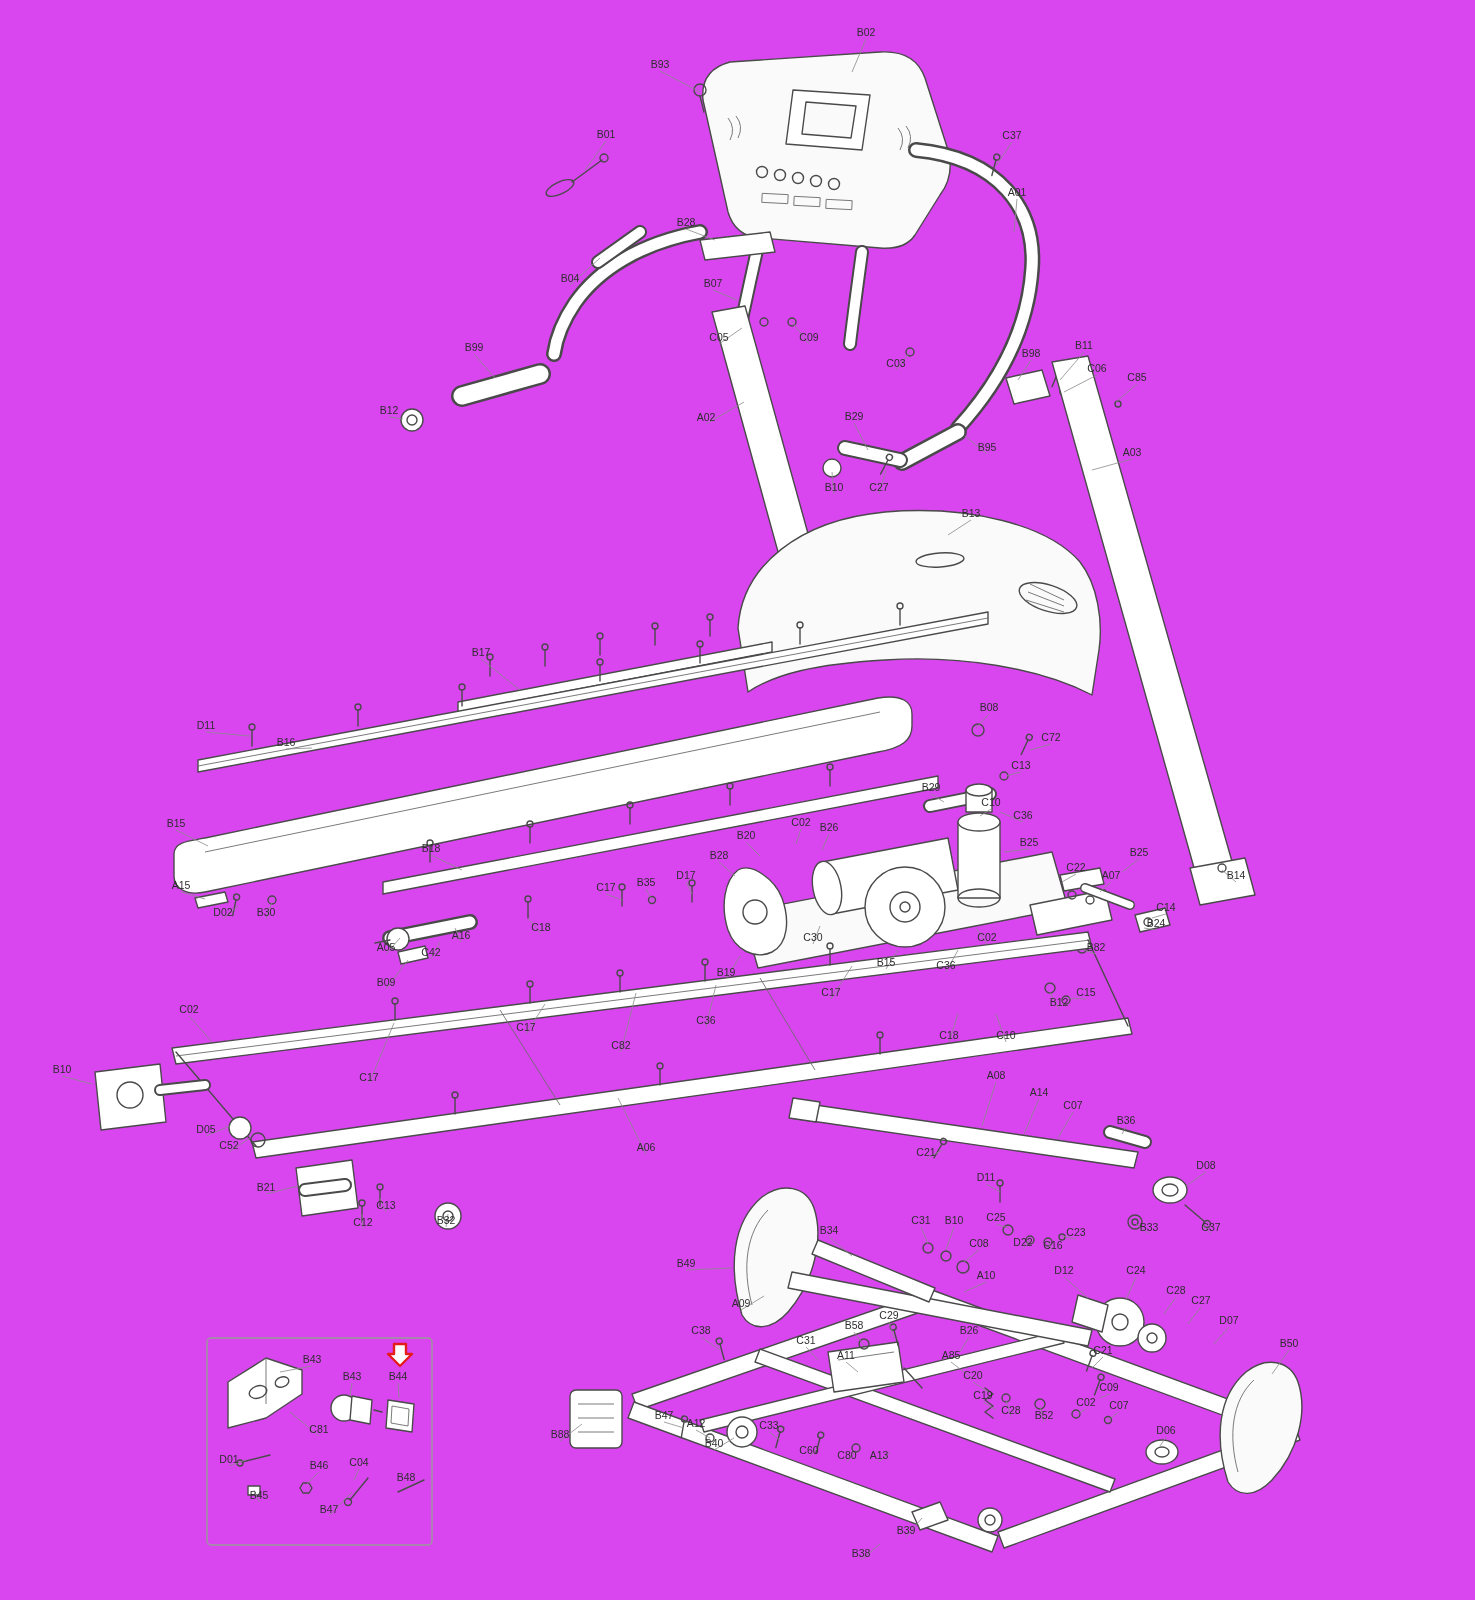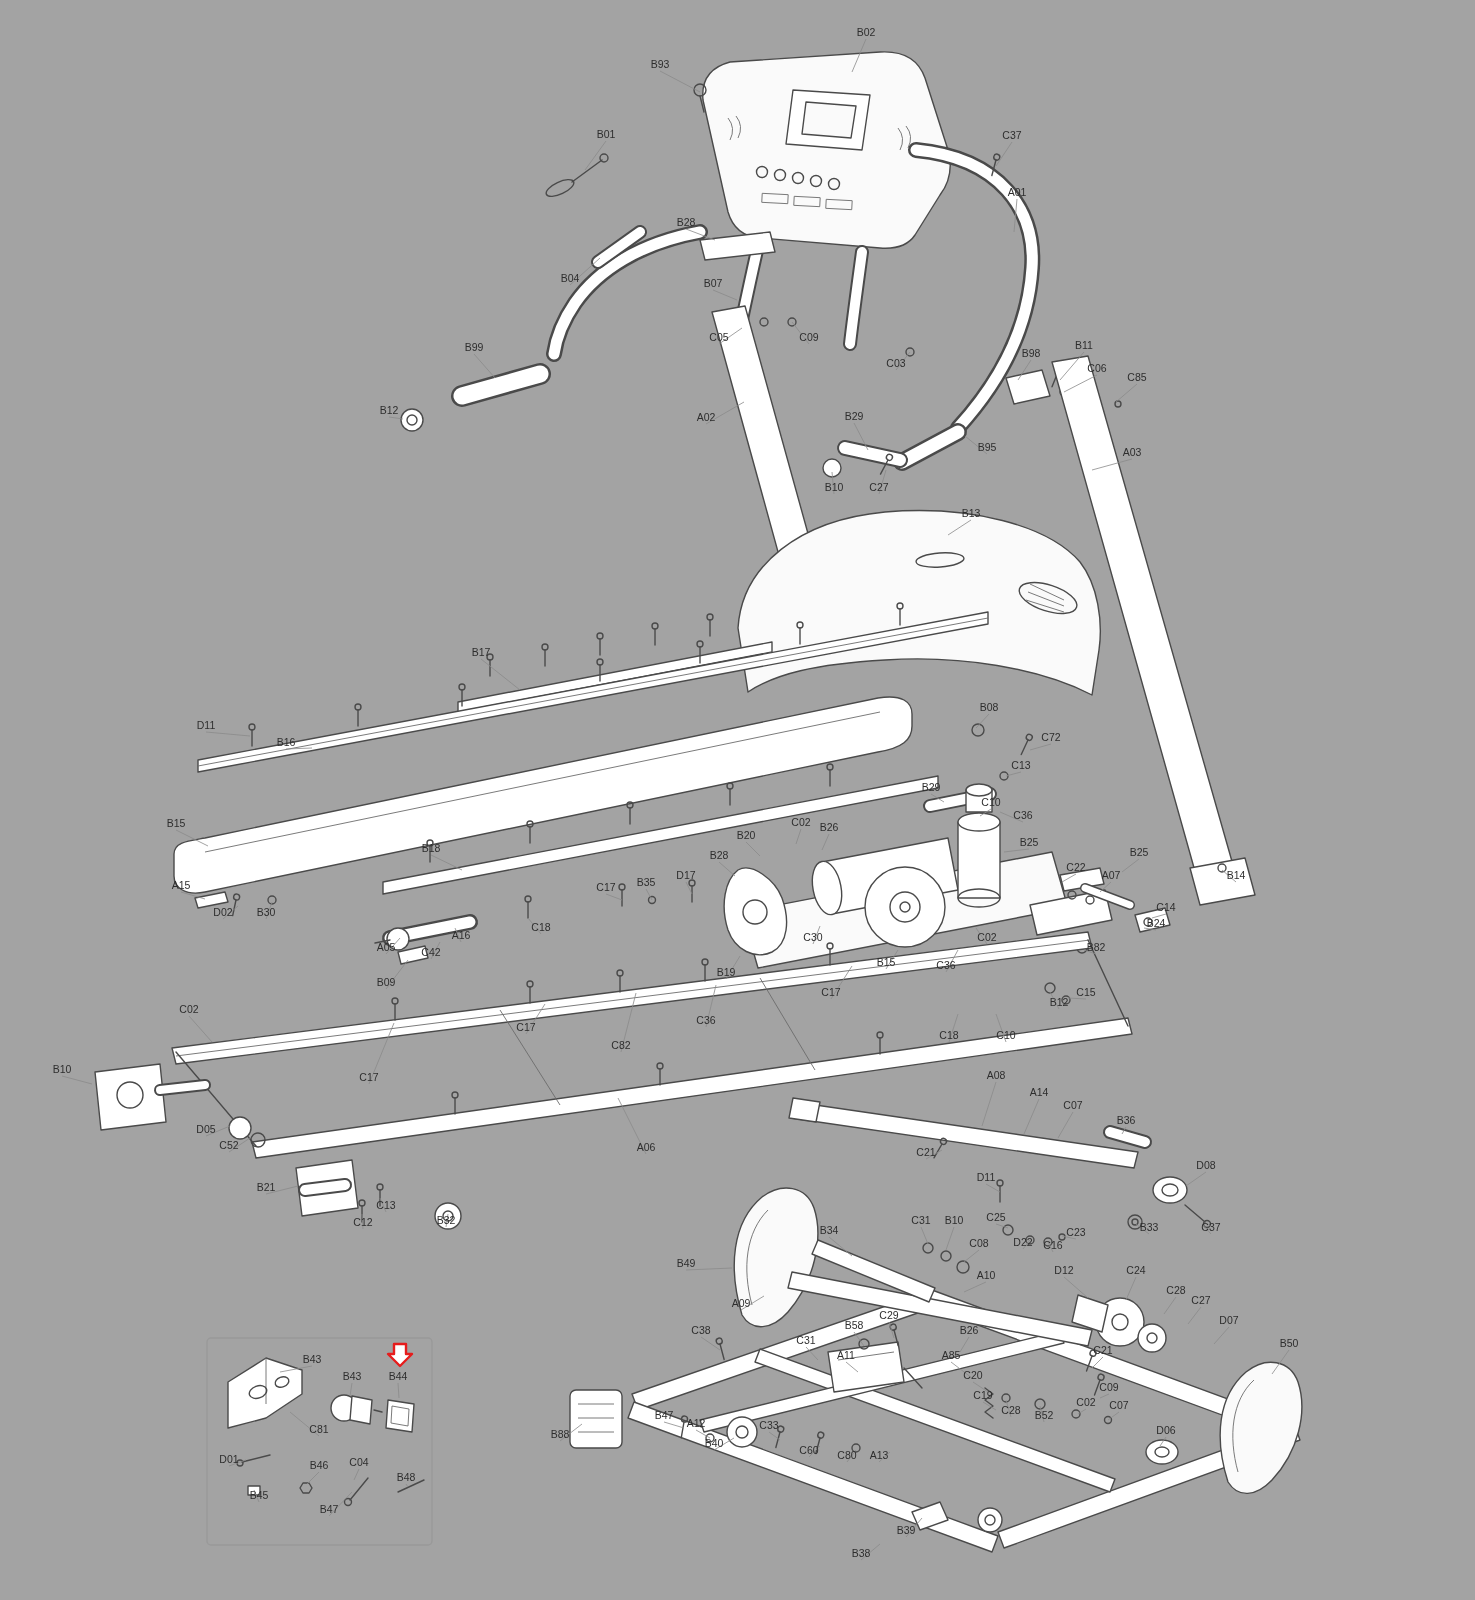--- a/index.html
+++ b/index.html
@@ -1,16 +1,16 @@
 <!DOCTYPE html>
 <html><head>
 <meta charset="utf-8">
 <style>
   html,body{margin:0;padding:0;background:#ffffff;}
-  .canvas{position:relative;width:1475px;height:1600px;background:#a3a3a3;overflow:hidden;
+  .canvas{position:relative;width:1475px;height:1600px;background:#d946ef;overflow:hidden;
           font-family:"Liberation Sans",sans-serif;}
   svg .ln   {stroke:#4a4a4a;stroke-width:1.4;fill:none;stroke-linejoin:round;stroke-linecap:round;}
   svg .fillw{stroke:#4a4a4a;stroke-width:1.4;fill:#ffffff;stroke-linejoin:round;}
   svg .fillf{stroke:#4a4a4a;stroke-width:1.4;fill:#fafafa;stroke-linejoin:round;}
   svg .thin {stroke:#6c6c6c;stroke-width:0.9;fill:none;}
   svg .tubeO{stroke:#4a4a4a;fill:none;stroke-linecap:round;}
   svg .tubeI{stroke:#ffffff;fill:none;stroke-linecap:round;}
   svg .leader{stroke:#8a8a8a;stroke-width:0.8;}
   svg text.part-label{font:10.5px "Liberation Sans",sans-serif;fill:#2e2e2e;text-anchor:middle;}
 </style>

